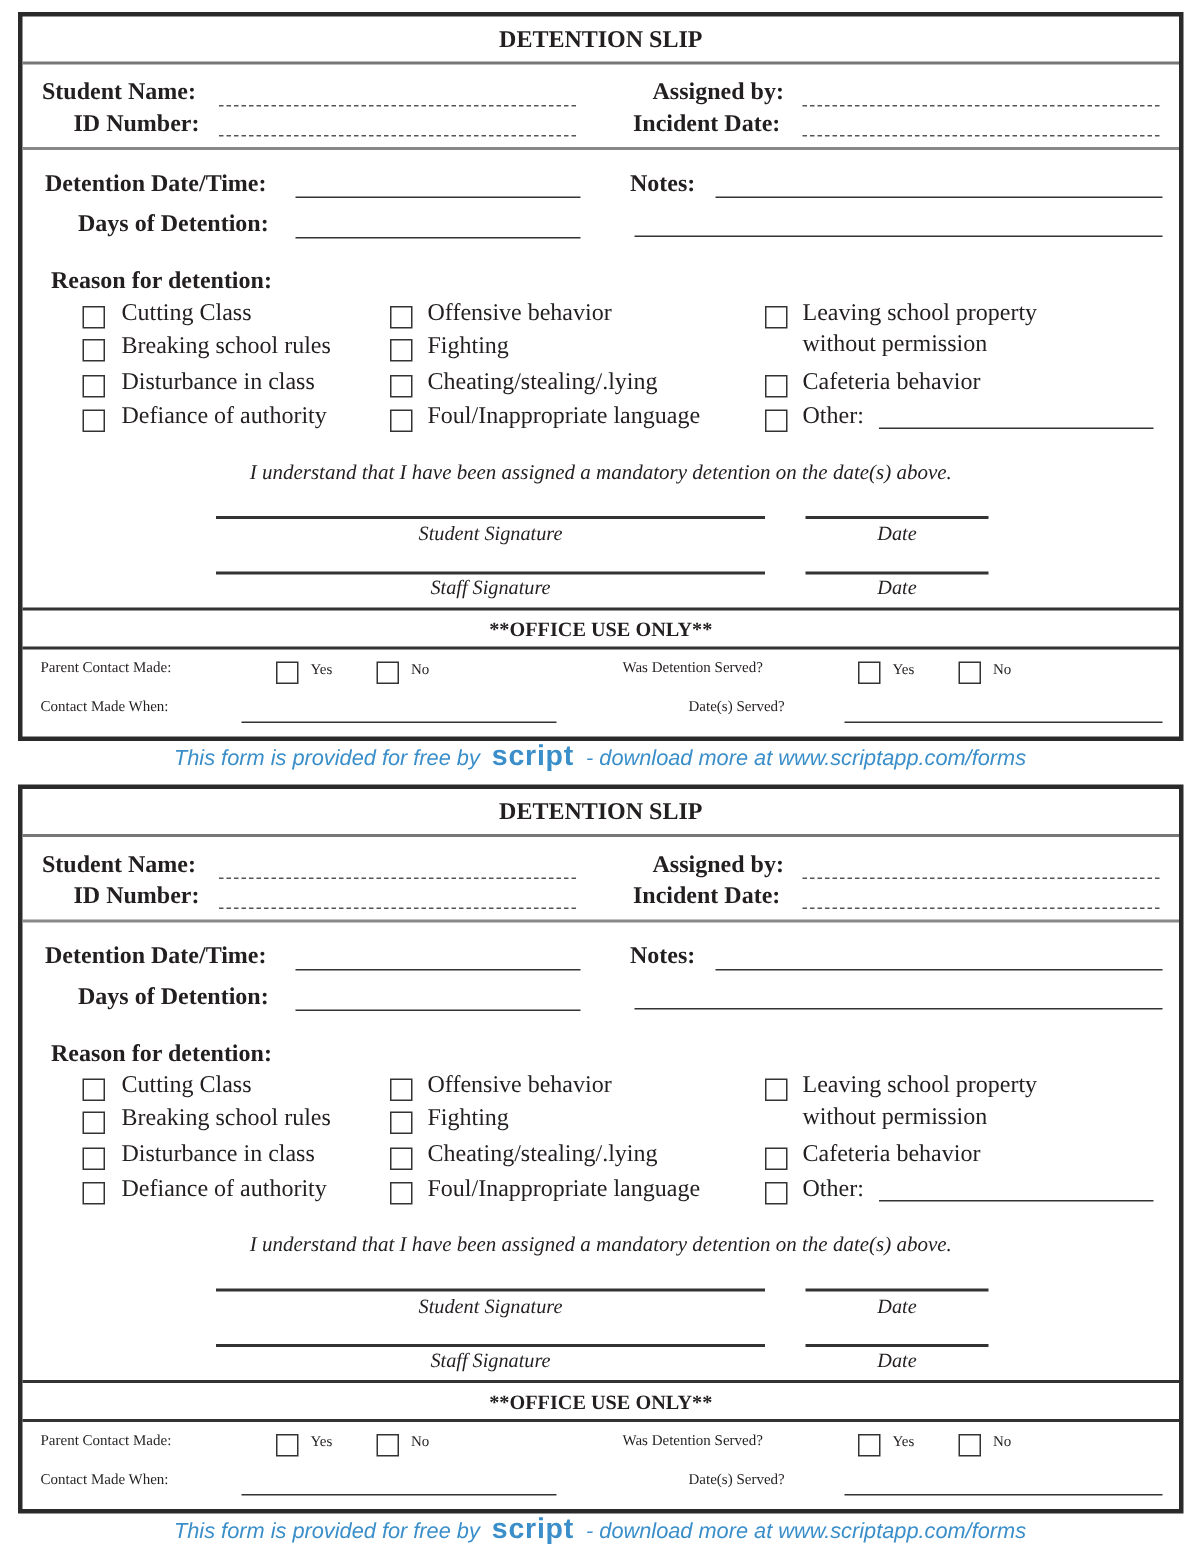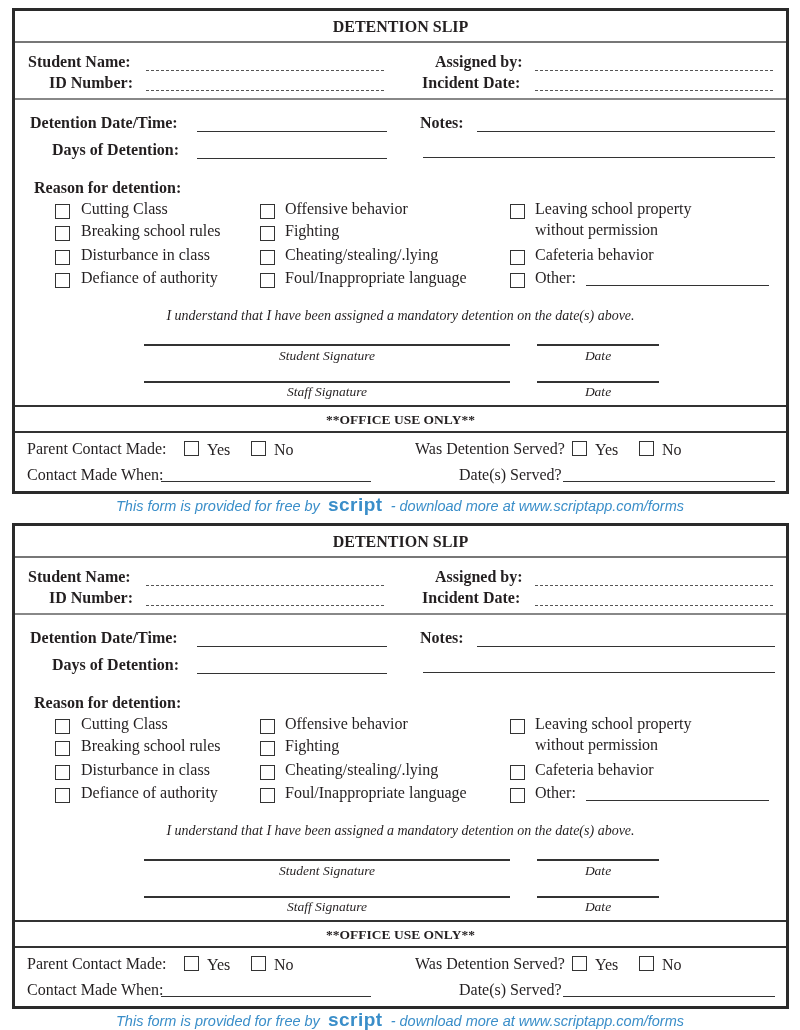--- a/index.html
+++ b/index.html
@@ -11,21 +11,21 @@
   .title { left: 0; right: 0; top: 0; height: 32px; text-align: center; font-weight: bold; font-size: 16px; line-height: 32px; border-bottom: 2px solid #777; }
   .b { font-weight: bold; font-size: 16px; }
   .line { position: absolute; border-bottom: 1.5px solid #333; height: 0; }
   .dline { position: absolute; border-bottom: 1.5px dashed #555; height: 0; }
   .hsep { position: absolute; left: 0; right: 0; height: 0; border-bottom: 2px solid #888; }
   .hsep.dark { border-bottom: 2px solid #333; }
   .cb { position: absolute; width: 15px; height: 15px; border: 1.3px solid #333; background: #fff; cursor: pointer; }
   .opt { font-size: 16px; }
   .it { font-style: italic; font-size: 13.5px; font-family: "Liberation Serif", serif; }
   .office-title { left: 0; right: 0; text-align: center; font-weight: bold; font-size: 13.5px; }
-  .sm { font-size: 16px; }
+  .sm { font-size: 10px; }
   .footer { position: absolute; left: 0; width: 800px; text-align: center; color: #3a8ec9; font-style: italic; font-size: 14.5px; font-family: "Liberation Sans", "DejaVu Sans", sans-serif; }
   .footer .brand { font-style: normal; font-weight: bold; font-size: 19px; letter-spacing: 0.5px; margin: 0 4px; color: #3a8ec9; }
 </style>
 </head>
 <body>
 
 <div id="slips">
   <div class="slip s1">
     <div class="abs title">DETENTION SLIP</div>
 

